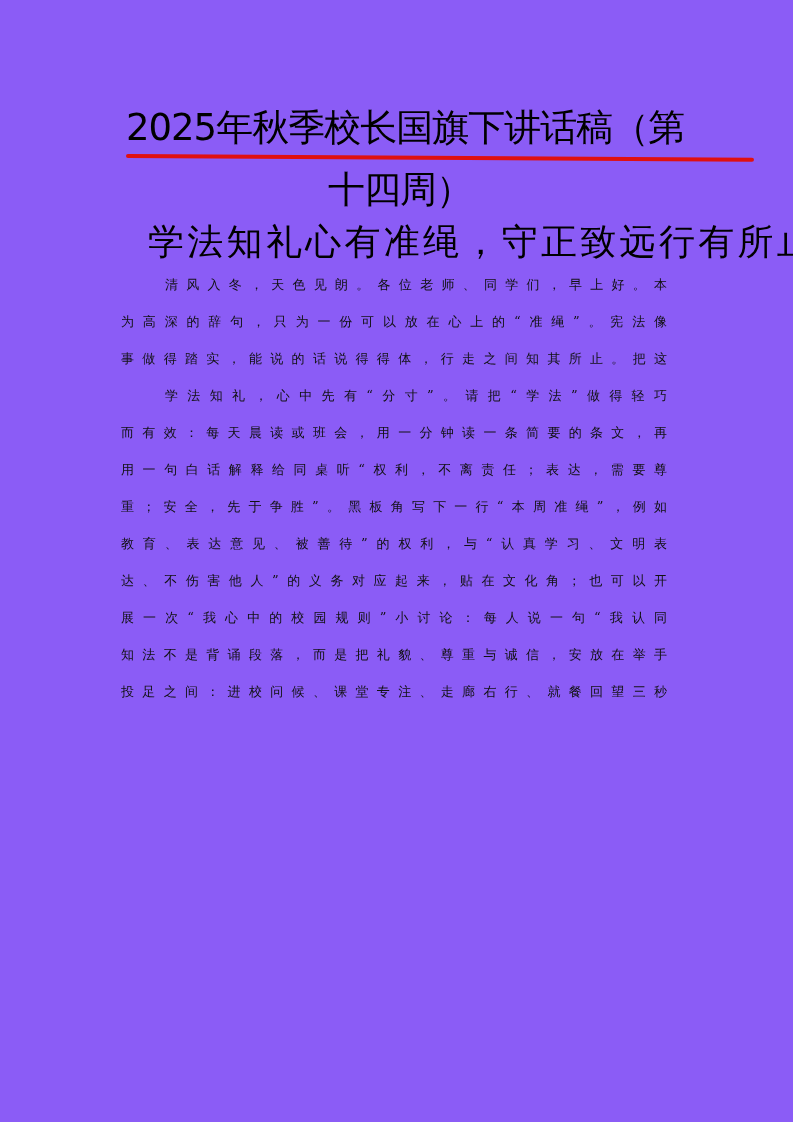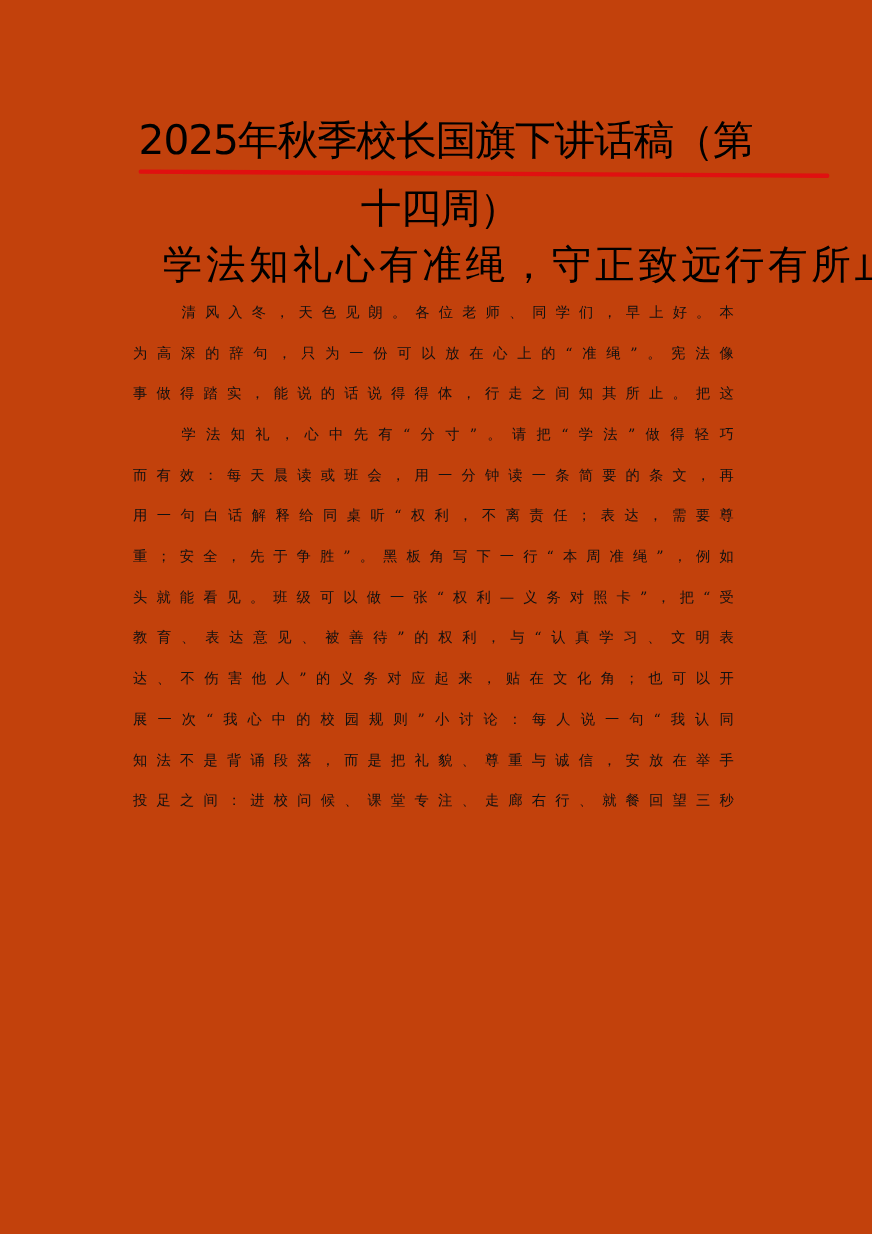--- a/index.html
+++ b/index.html
@@ -12,21 +12,21 @@
       height: 1122px;
       position: relative;
       overflow: hidden;
       color: #000000;
     }
     .page {
       position: absolute;
       left: 0; top: 0;
       width: 793px;
       height: 1122px;
-      background: #c2410c;
+      background: #8b5cf6;
     }
     .title-line1 {
       position: absolute;
       left: 126px;
       top: 104px;
       font-family: "DejaVu Sans", "Liberation Sans", sans-serif;
       font-size: 37px;
       line-height: 48px;
       white-space: nowrap;
       color: #000000;
@@ -113,21 +113,20 @@
     <div class="para">
       <span class="line first">清风入冬，天色见朗。各位老师、同学们，早上好。本</span>
       <span class="line">为高深的辞句，只为一份可以放在心上的“准绳”。宪法像</span>
       <span class="line">事做得踏实，能说的话说得得体，行走之间知其所止。把这</span>
     </div>
     <div class="para">
       <span class="line first">学法知礼，心中先有“分寸”。请把“学法”做得轻巧</span>
       <span class="line">而有效：每天晨读或班会，用一分钟读一条简要的条文，再</span>
       <span class="line">用一句白话解释给同桌听“权利，不离责任；表达，需要尊</span>
       <span class="line">重；安全，先于争胜”。黑板角写下一行“本周准绳”，例如</span>
-      <span class="line">头就能看见。班级可以做一张“权利—义务对照卡”，把“受</span>
       <span class="line">教育、表达意见、被善待”的权利，与“认真学习、文明表</span>
       <span class="line">达、不伤害他人”的义务对应起来，贴在文化角；也可以开</span>
       <span class="line">展一次“我心中的校园规则”小讨论：每人说一句“我认同</span>
       <span class="line">知法不是背诵段落，而是把礼貌、尊重与诚信，安放在举手</span>
       <span class="line">投足之间：进校问候、课堂专注、走廊右行、就餐回望三秒</span>
     </div>
   </div>
 
 </div>
 

